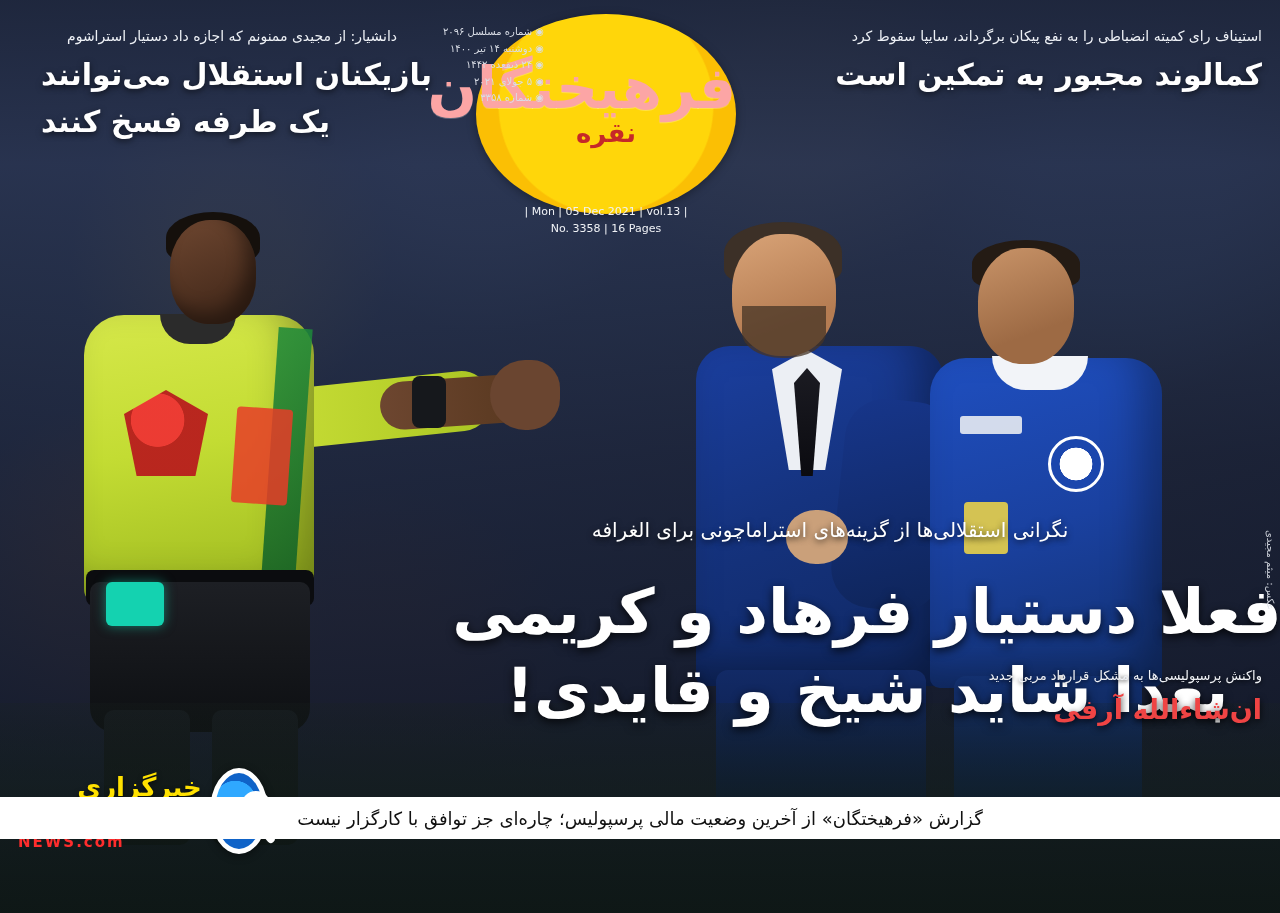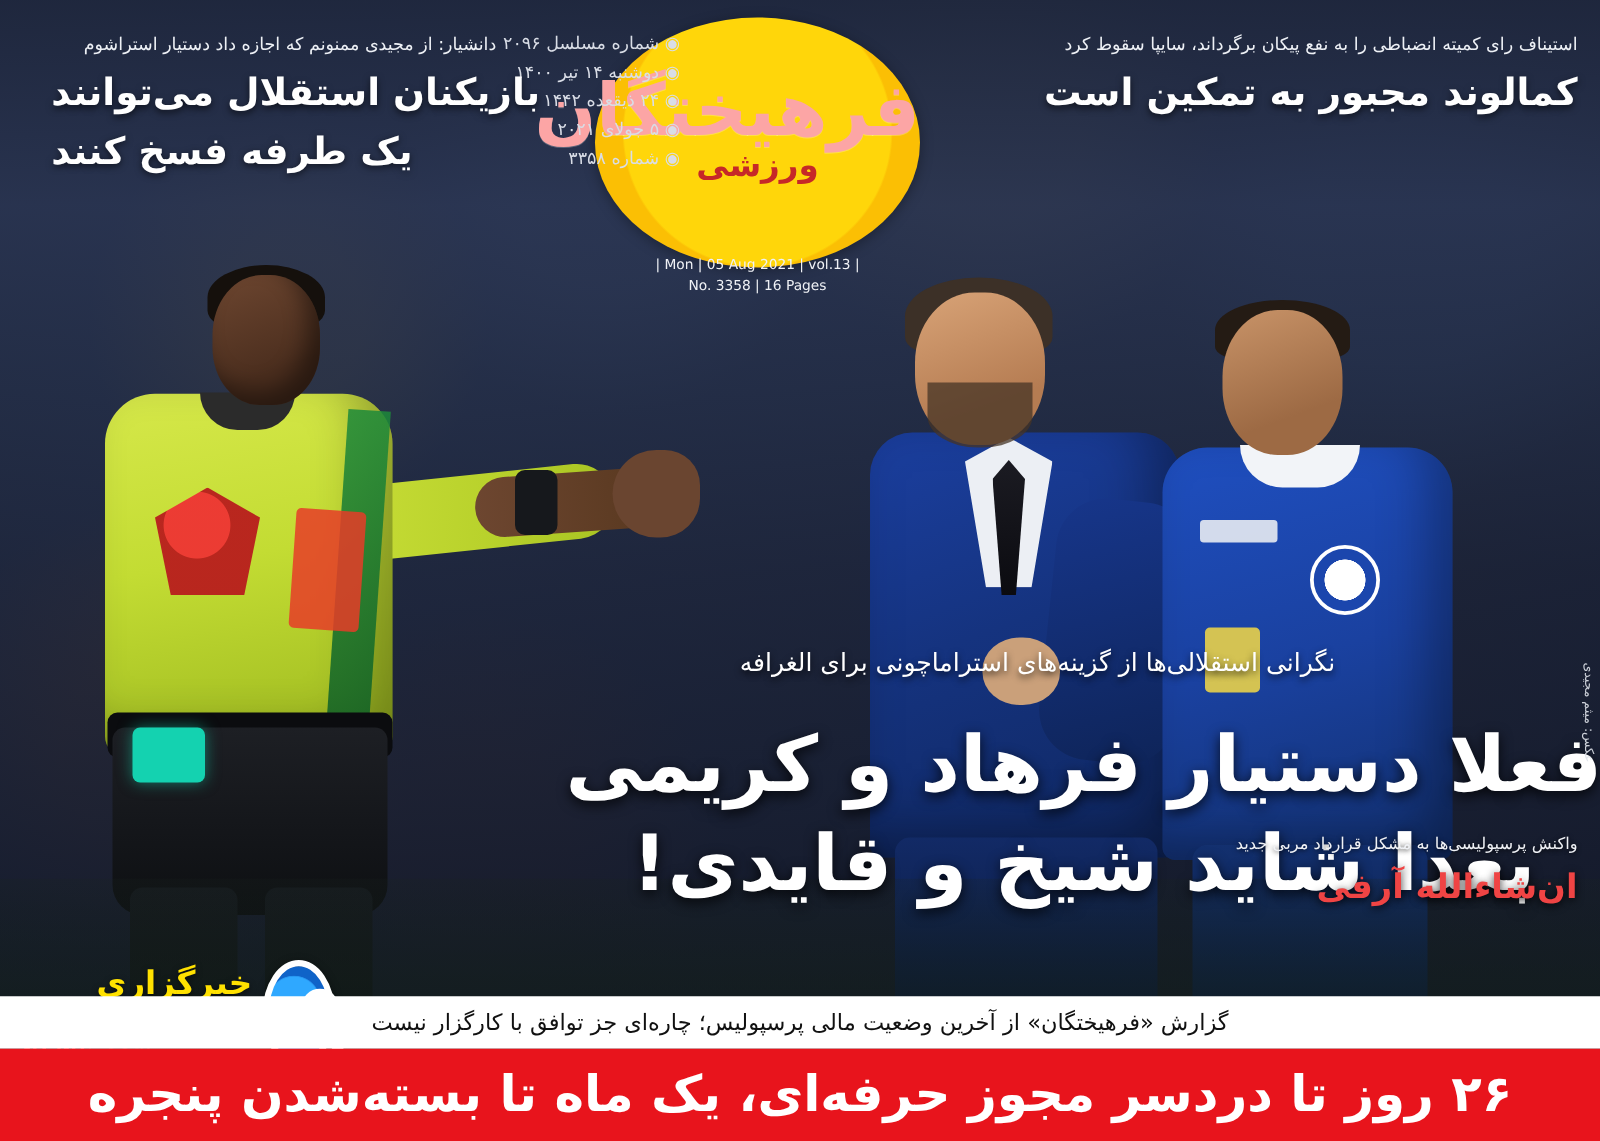--- a/index.html
+++ b/index.html
@@ -341,21 +341,21 @@
     color: #c62828;
   }
   .masthead-dates {
     position: absolute;
     right: 736px;
     top: 24px;
     width: 112px;
     text-align: right;
     direction: rtl;
     color: #d9dde6;
-    font-size: 14px;
+    font-size: 10px;
     line-height: 1.65;
   }
   .masthead-dates div { white-space: nowrap; }
   .masthead-meta {
     position: absolute;
     left: 476px;
     top: 204px;
     width: 260px;
     text-align: center;
     color: #f0f2f6;
@@ -615,32 +615,32 @@
       <div class="player-sponsor"></div>
       <div class="player-patch"></div>
       <div class="player-hair"></div>
       <div class="player-head"></div>
       <div class="player-legs"></div>
     </div>
   </div>
 
   <div class="masthead-disc"></div>
   <div class="masthead-title">فرهیختگان</div>
-  <div class="masthead-sub">ورزشی</div>
+  <div class="masthead-sub">نقره</div>
 
   <div class="masthead-dates">
     <div>◉ شماره مسلسل ۲۰۹۶</div>
     <div>◉ دوشنبه ۱۴ تیر ۱۴۰۰</div>
     <div>◉ ۲۴ ذیقعده ۱۴۴۲</div>
     <div>◉ ۵ جولای ۲۰۲۱</div>
     <div>◉ شماره ۳۳۵۸</div>
   </div>
 
   <div class="masthead-meta">
-    <div>| Mon | 05 Aug 2021 | vol.13 |</div>
+    <div>| Mon | 05 Dec 2021 | vol.13 |</div>
     <div>No. 3358 | 16 Pages</div>
   </div>
 
   <div class="tl-kicker">استیناف رای کمیته انضباطی را به نفع پیکان برگرداند، سایپا سقوط کرد</div>
   <div class="tl-head">
     <div>کمالوند مجبور به تمکین است</div>
   </div>
 
   <div class="tr-kicker">دانشیار: از مجیدی ممنونم که اجازه داد دستیار استراشوم</div>
   <div class="tr-head">
@@ -666,17 +666,14 @@
     <div class="wm-text">
       <div class="wm-fa">خبرگزاری</div>
       <div class="wm-en">ESTEGHLAL</div>
       <div class="wm-news">NEWS.com</div>
     </div>
   </div>
 
   <div class="strip-white">
     <span>گزارش «فرهیختگان» از آخرین وضعیت مالی پرسپولیس؛ چاره‌ای جز توافق با کارگزار نیست</span>
   </div>
-  <div class="strip-red">
-    <span>۲۶ روز تا دردسر مجوز حرفه‌ای، یک ماه تا بسته‌شدن پنجره</span>
-  </div>
 
 </div>
 
 </body></html>

